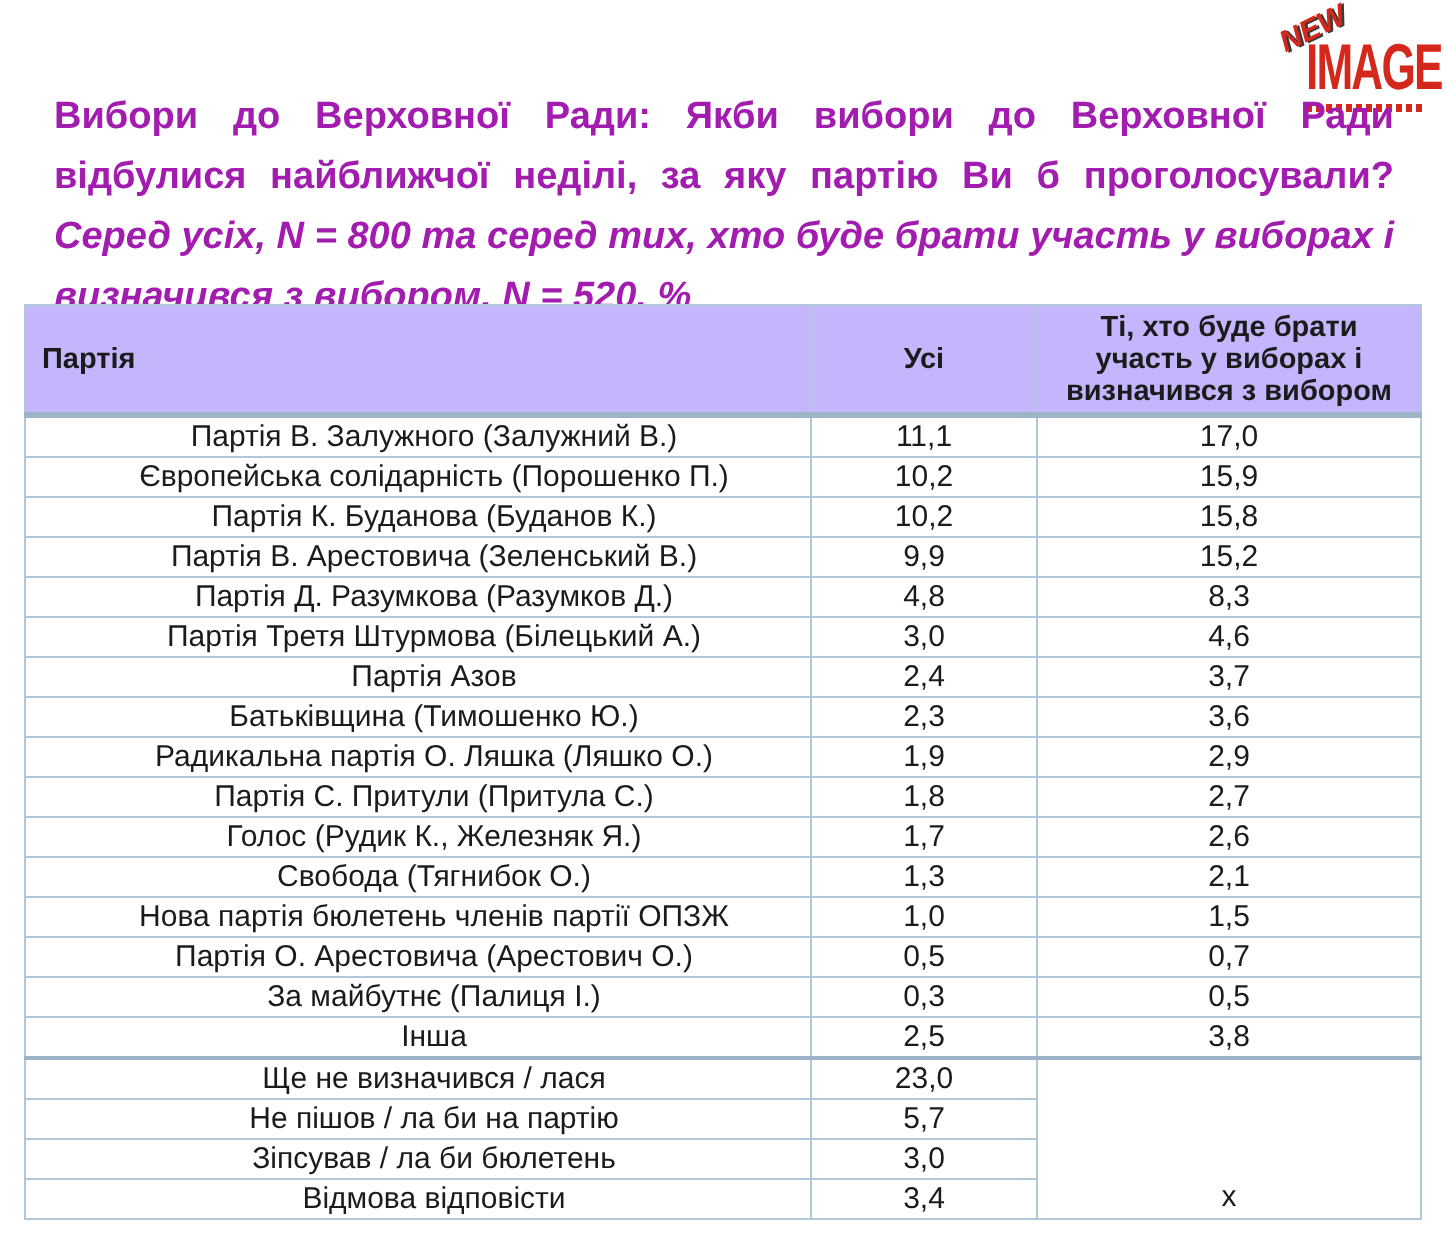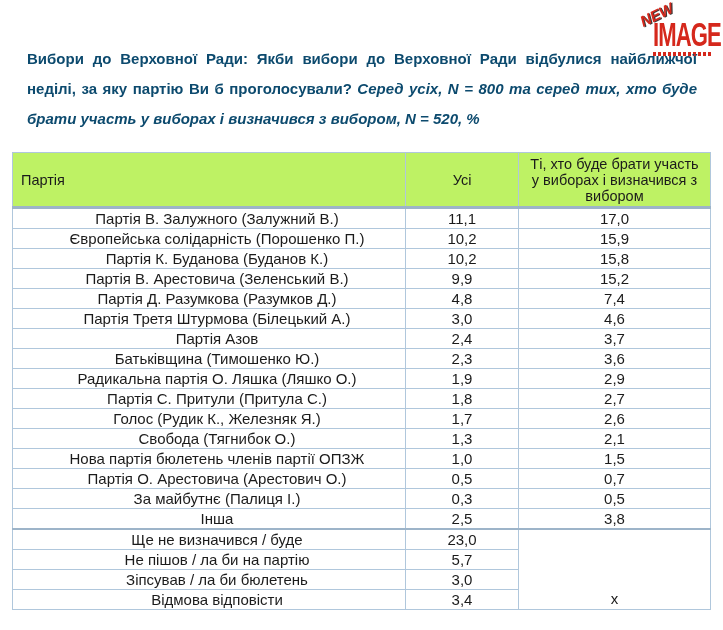--- a/index.html
+++ b/index.html
@@ -61,40 +61,40 @@
   }
   .ni-tagline {
     position: absolute; top: 44px; left: 10px;
     width: 60px; height: 4px;
     background: repeating-linear-gradient(90deg, #d5281c 0 3px, transparent 3px 5px);
   }
 
   
   .title {
     position: absolute; top: 44px; left: 27px; width: 670px;
-    font-size: 15px; line-height: 30px; font-weight: bold;
-    text-align: justify; color: #0c4a6e;
+    font-size: 19px; line-height: 30px; font-weight: bold;
+    text-align: justify; color: #a21caf;
   }
   .title .t-italic { font-style: italic; }
 
   
   .results { position: absolute; top: 152px; left: 12px; }
   table {
     border-collapse: collapse; table-layout: fixed;
     width: 698px;
     font-size: 15px;
   }
   col.c1 { width: 393px; }
   col.c2 { width: 113px; }
   col.c3 { width: 192px; }
   th, td { border: 1px solid #b0c7dc; color: #1b1b1b; }
   thead th {
-    height: 55px; font-size: 14.5px; font-weight: normal;
+    height: 55px; font-size: 14.5px; font-weight: bold;
     border-bottom: 3px solid #9db4c9;
-    background: #bef264; vertical-align: middle;
+    background: #c4b5fd; vertical-align: middle;
   }
   th.h-party { text-align: left; padding-left: 8px; }
   th.h-all, th.h-voters { text-align: center; padding: 0 6px; }
   td { height: 19px; line-height: 19px; }
   td.c-party { text-align: center; padding-left: 16px; white-space: nowrap; overflow: hidden; }
   td.c-num { text-align: center; }
   tr.tail-first td { border-top: 2px solid #9db4c9; }
   td.merged { vertical-align: bottom; padding-bottom: 1px; }
 </style>
 </head>
@@ -141,21 +141,21 @@
           <td class="c-num">15,8</td>
         </tr>
         <tr>
           <td class="c-party">Партія В. Арестовича (Зеленський В.)</td>
           <td class="c-num">9,9</td>
           <td class="c-num">15,2</td>
         </tr>
         <tr>
           <td class="c-party">Партія Д. Разумкова (Разумков Д.)</td>
           <td class="c-num">4,8</td>
-          <td class="c-num">7,4</td>
+          <td class="c-num">8,3</td>
         </tr>
         <tr>
           <td class="c-party">Партія Третя Штурмова (Білецький А.)</td>
           <td class="c-num">3,0</td>
           <td class="c-num">4,6</td>
         </tr>
         <tr>
           <td class="c-party">Партія Азов</td>
           <td class="c-num">2,4</td>
           <td class="c-num">3,7</td>
@@ -199,21 +199,21 @@
           <td class="c-party">За майбутнє (Палиця І.)</td>
           <td class="c-num">0,3</td>
           <td class="c-num">0,5</td>
         </tr>
         <tr>
           <td class="c-party">Інша</td>
           <td class="c-num">2,5</td>
           <td class="c-num">3,8</td>
         </tr>
         <tr class="tail-first">
-          <td class="c-party">Ще не визначився / буде</td>
+          <td class="c-party">Ще не визначився / лася</td>
           <td class="c-num">23,0</td>
           <td class="c-num merged" rowspan="4">х</td>
         </tr>
         <tr>
           <td class="c-party">Не пішов / ла би на партію</td>
           <td class="c-num">5,7</td>
         </tr>
         <tr>
           <td class="c-party">Зіпсував / ла би бюлетень</td>
           <td class="c-num">3,0</td>

